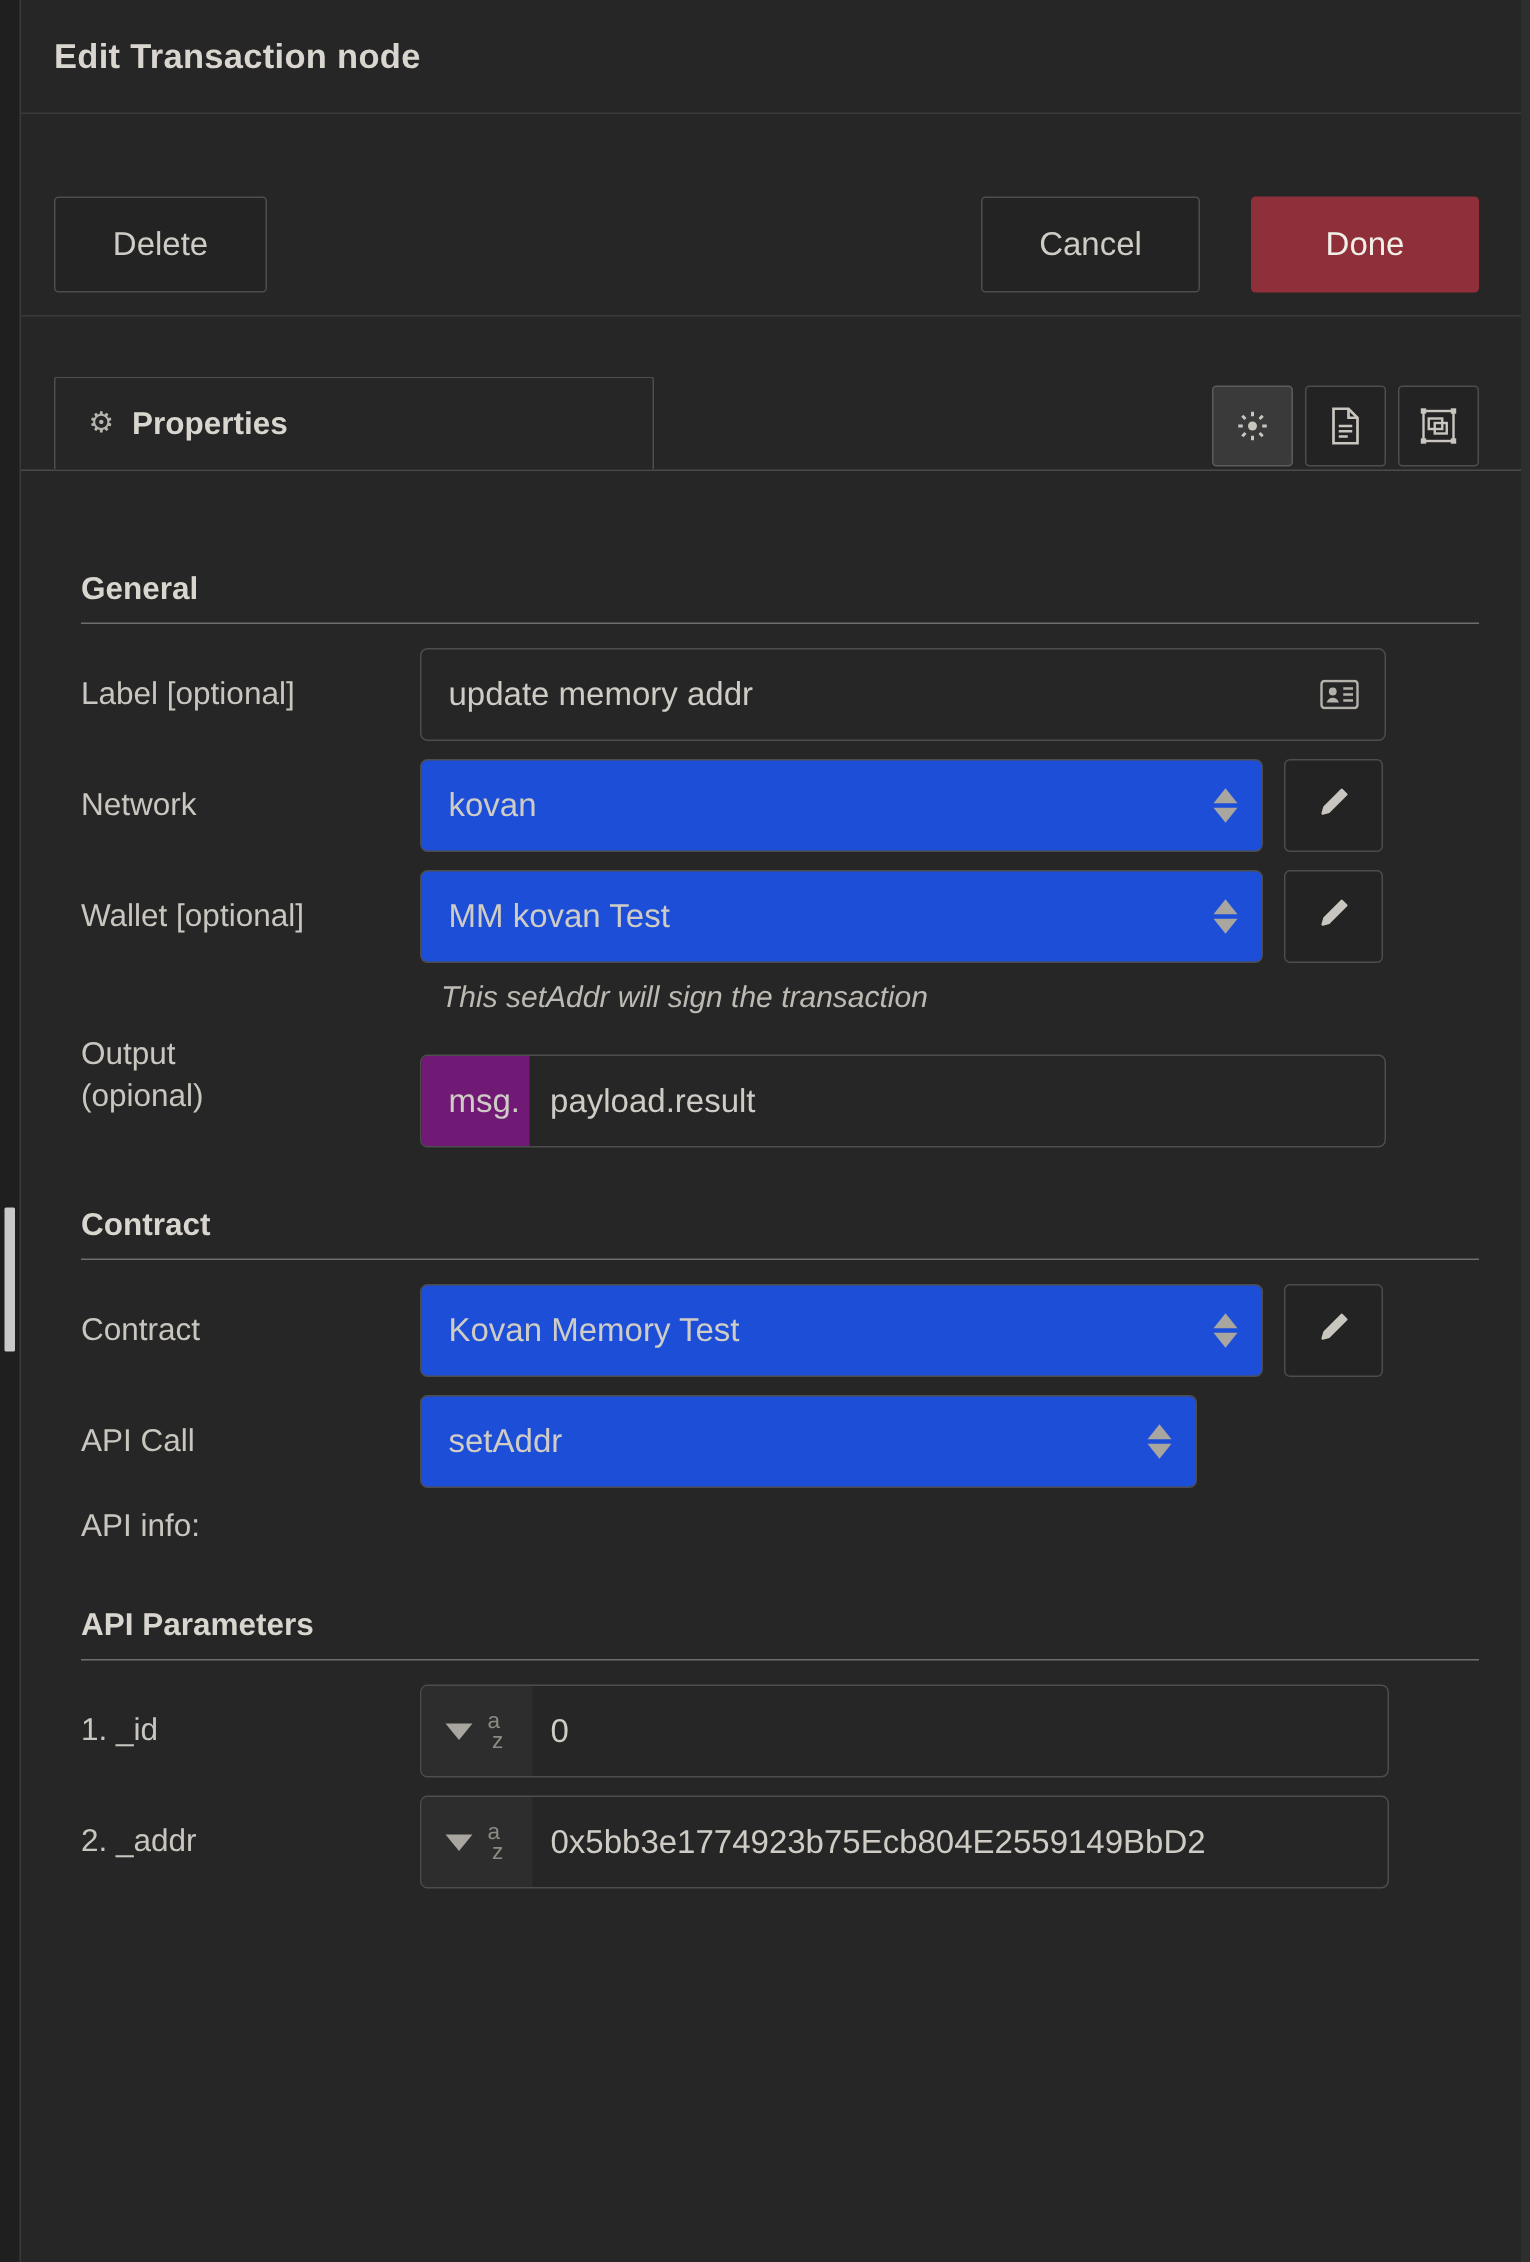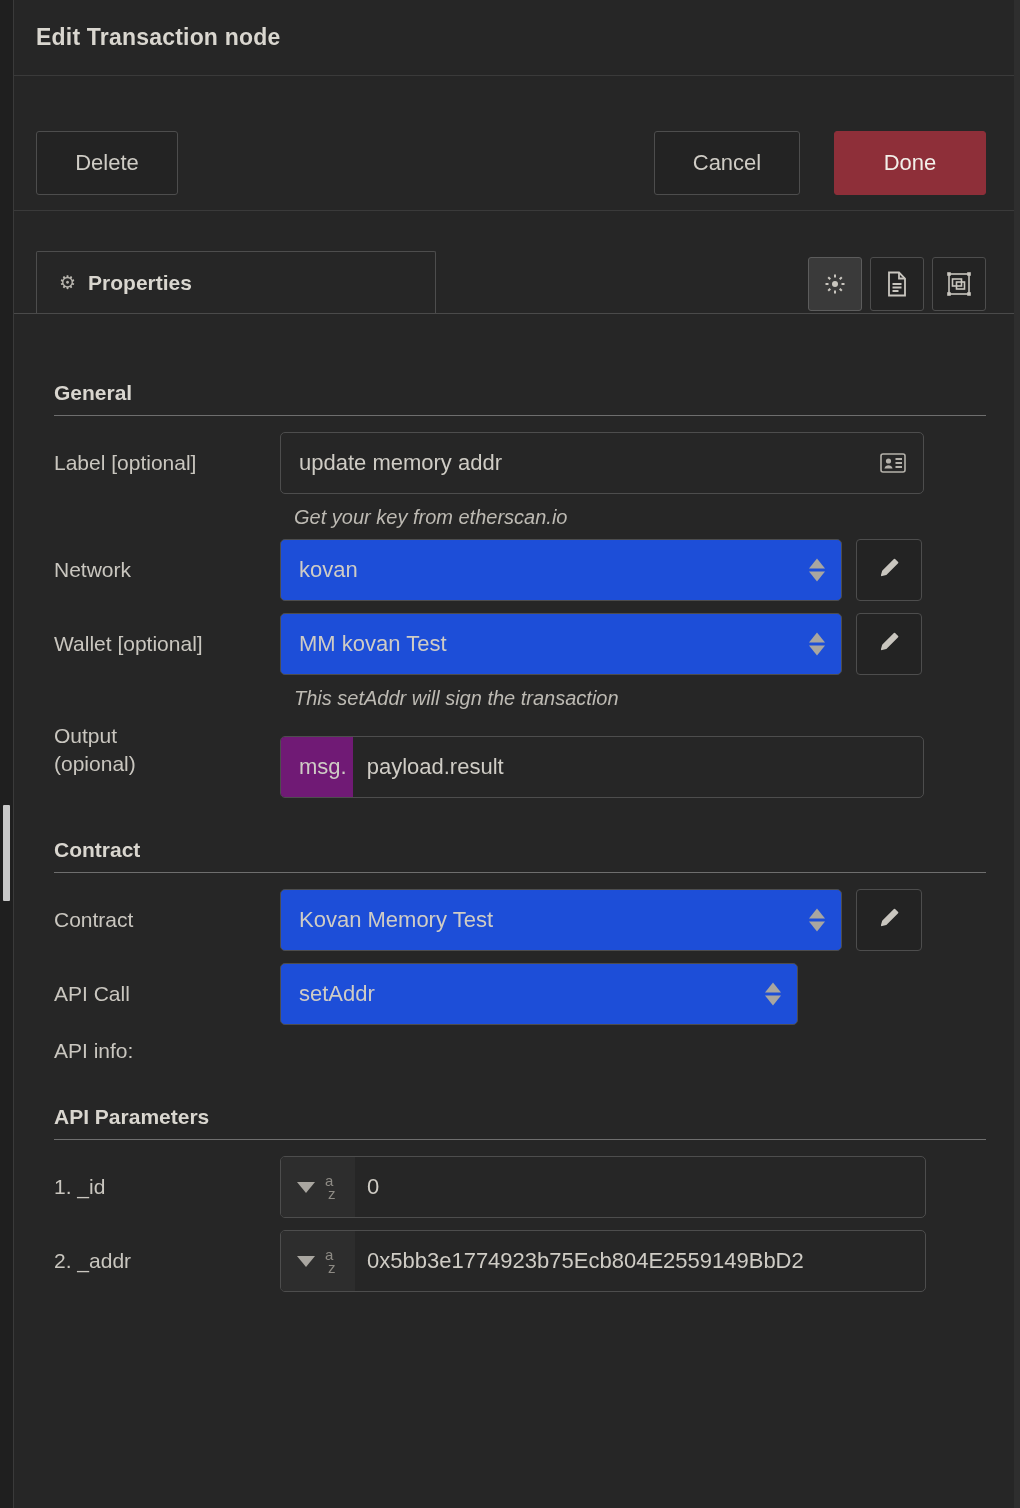--- a/index.html
+++ b/index.html
@@ -459,21 +459,20 @@
                 <rect x="1" y="1" width="24" height="18" rx="2"></rect>
                 <circle cx="8.5" cy="8" r="2.6" fill="#b5b2ab" stroke="none"></circle>
                 <path d="M4.4 15.4c.6-2.2 2.3-3.2 4.1-3.2s3.5 1 4.1 3.2z" fill="#b5b2ab" stroke="none"></path>
                 <path d="M15.5 6h6.5M15.5 10h6.5M15.5 14h6.5" stroke-width="1.8"></path>
               </svg>
             </span>
           </div>
         </div>
       </div>
 
-      <div class="hint">Get your key from etherscan.io</div>
 
       <div class="row">
         <div class="row-label">Network</div>
         <div class="field">
           <div class="sel w-sel-network">
             <span>kovan</span>
             <span class="sel-arrows">
               <span class="tri-up"></span>
                 <span class="tri-dn"></span>
             </span>

